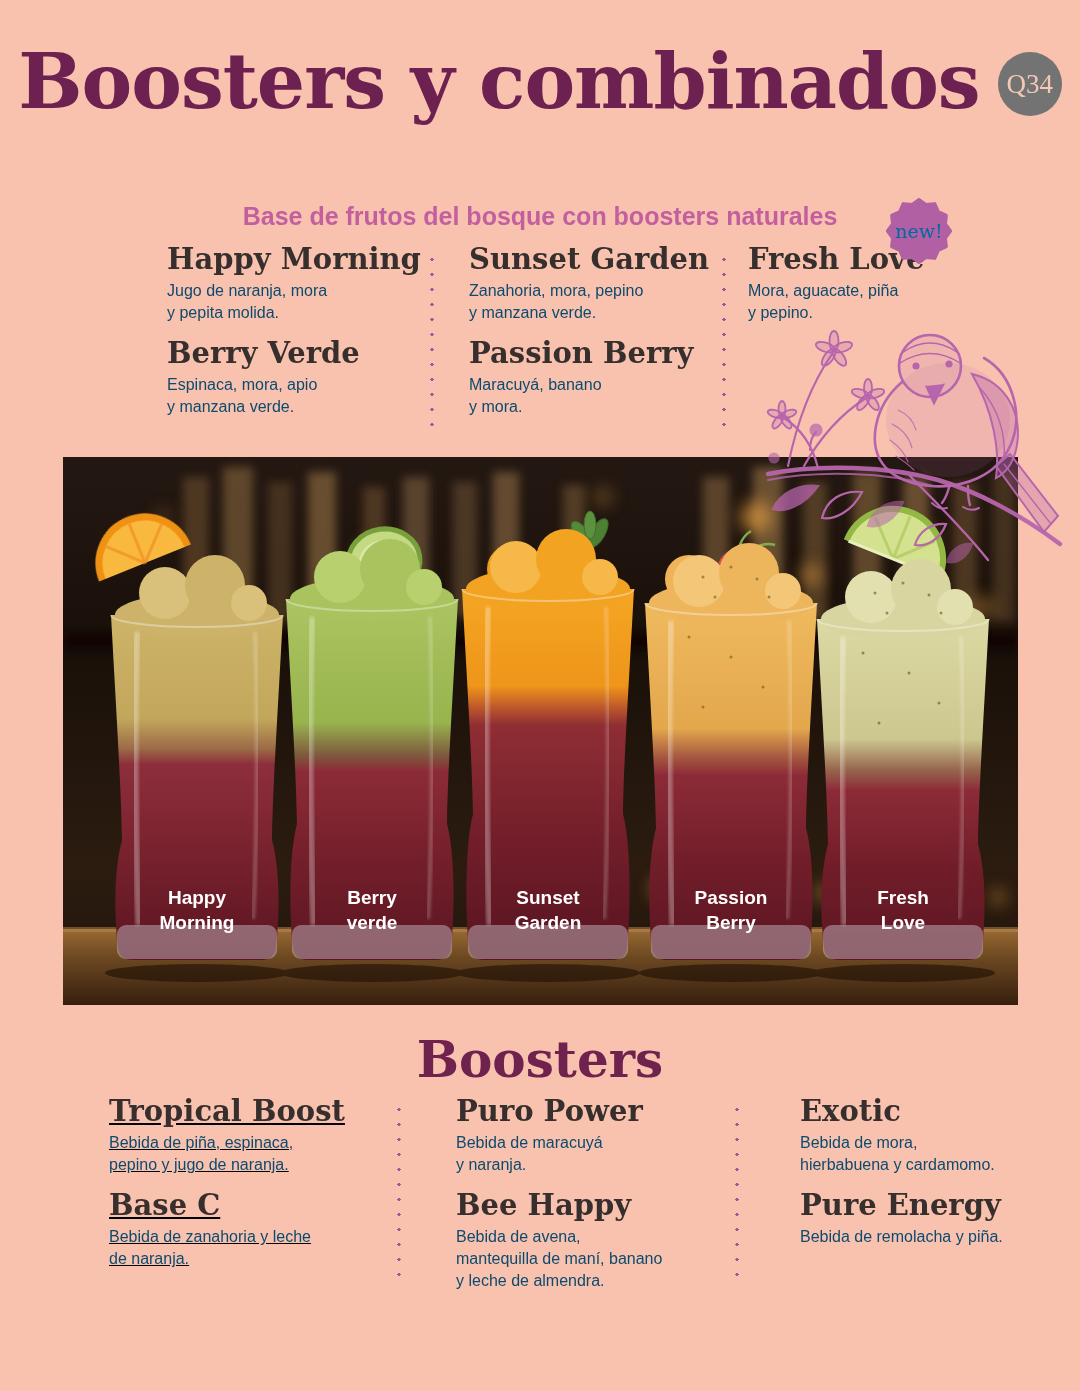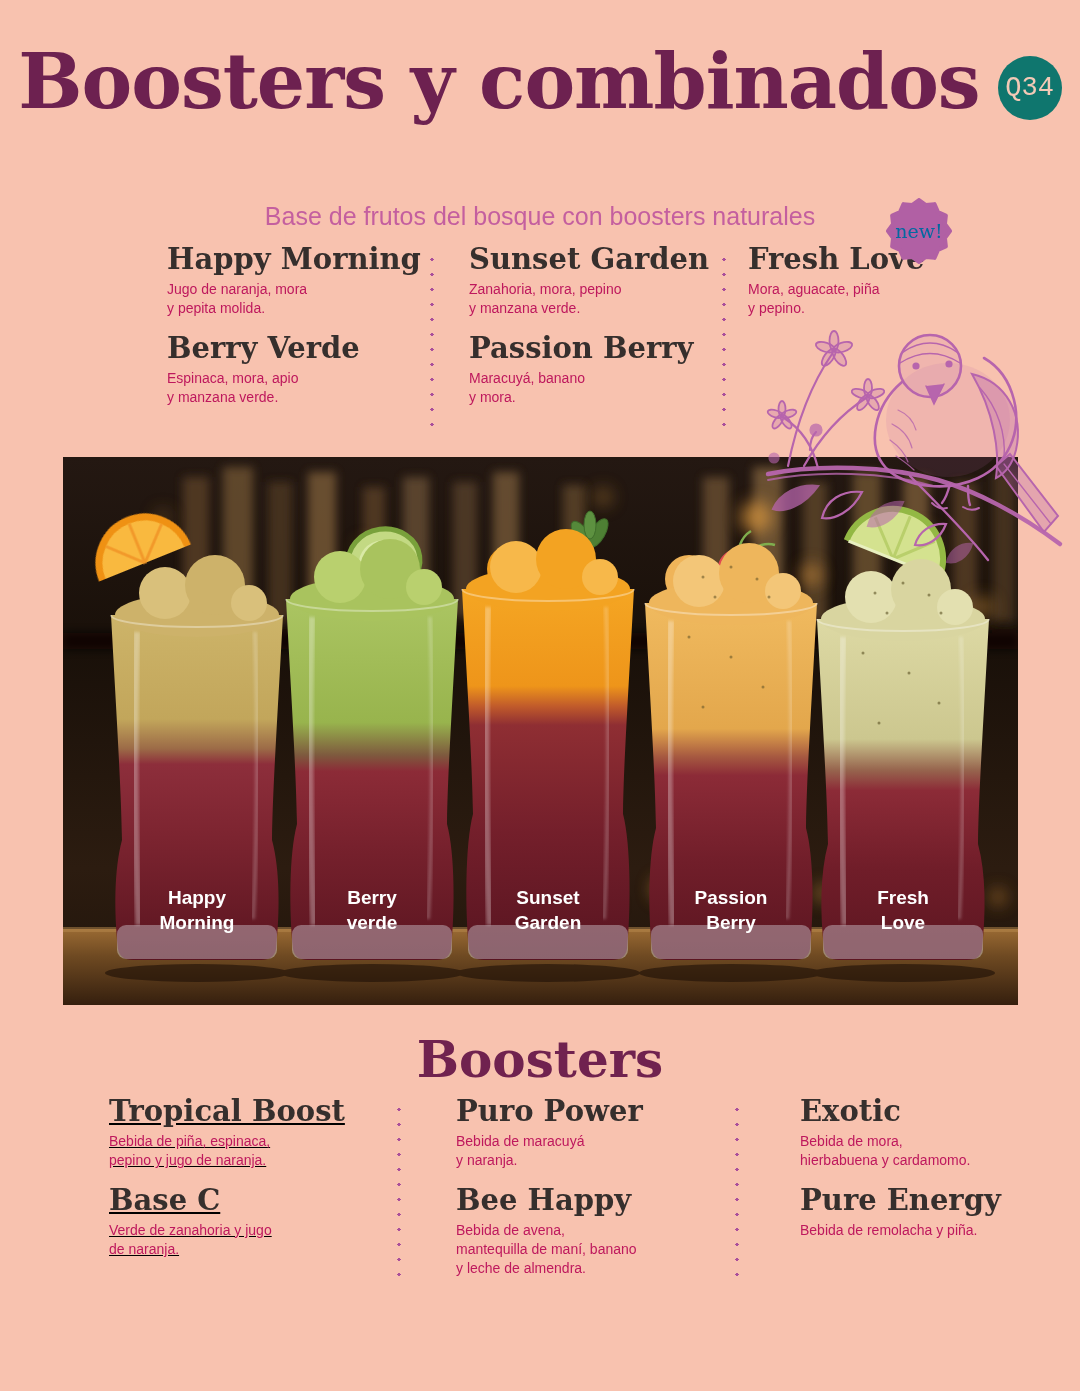--- a/index.html
+++ b/index.html
@@ -4,55 +4,55 @@
 <style>
   * { margin:0; padding:0; box-sizing:border-box; }
   body { background:#e9b8a6; font-family:"Liberation Sans", sans-serif; }
   .canvas {
     position:relative; width:1080px; height:1391px; margin:0 auto;
     background:#f8c2af; overflow:hidden;
   }
   
   .title-row {
     position:absolute; top:44px; left:0; width:100%;
-    display:flex; justify-content:center; align-items:flex-end; gap:18px; z-index:5;
+    display:flex; justify-content:center; align-items:flex-start; gap:18px; z-index:5;
   }
   .main-title {
     font-family:"DejaVu Serif", serif; font-weight:bold;
     font-size:76px; line-height:1; color:#6d2150; letter-spacing:-1px;
   }
   .q-badge {
-    width:64px; height:64px; border-radius:50%; background:#0f766e;
-    color:#f3c9b6; font-family:Liberation Mono, monospace; font-size:27px;
+    width:64px; height:64px; border-radius:50%; background:#737373;
+    color:#f3c9b6; font-family:Liberation Serif, serif; font-size:27px;
     display:flex; align-items:center; justify-content:center; margin-top:8px;
   }
   .section-title {
     position:absolute; left:0; width:100%; text-align:center;
     font-family:"DejaVu Serif", serif; font-weight:bold;
     font-size:50px; color:#70224f; z-index:5;
   }
   .subtitle {
     position:absolute; top:202px; left:0; width:100%; text-align:center;
-    font-size:25px; font-weight:normal; color:#c45f9f; z-index:5;
+    font-size:25px; font-weight:bold; color:#c45f9f; z-index:5;
   }
   
   .new-badge { position:absolute; left:886px; top:198px; width:66px; height:66px; z-index:6; }
   .new-badge .label {
     position:absolute; top:0; left:0; width:100%; height:100%;
     display:flex; align-items:center; justify-content:center;
     font-family:"DejaVu Serif", serif; font-size:19px; color:#0369a1;
   }
   
   .menu-col { position:absolute; z-index:5; }
   .item .name {
     font-family:"DejaVu Serif", serif; font-weight:bold;
     font-size:29px; color:#362f2d; line-height:1.05; margin-bottom:6px;
   }
   .item .desc {
-    font-size:14px; color:#be185d; line-height:1.36; white-space:pre-line;
+    font-size:16px; color:#0c4a6e; line-height:1.36; white-space:pre-line;
   }
   .item + .item { margin-top:14px; }
   .dot-divider {
     position:absolute; width:4px; z-index:5;
     background-image:radial-gradient(circle, #aa4f9b 1.6px, transparent 1.8px);
     background-size:4px 15px; background-repeat:repeat-y;
   }
   
   .photo {
     position:absolute; left:63px; top:457px; width:955px; height:548px; z-index:1;
@@ -445,21 +445,21 @@
   <div class="section-title" style="top:1030px;">Boosters</div>
 
   <div class="menu-col" style="left:109px; top:1096px; width:285px;text-decoration:underline;">
     <div class="item">
       <div class="name">Tropical Boost</div>
       <div class="desc">Bebida de piña, espinaca,
 pepino y jugo de naranja.</div>
     </div>
     <div class="item">
       <div class="name">Base C</div>
-      <div class="desc">Verde de zanahoria y jugo
+      <div class="desc">Bebida de zanahoria y leche
 de naranja.</div>
     </div>
   </div>
   <div class="menu-col" style="left:456px; top:1096px; width:290px;">
     <div class="item">
       <div class="name">Puro Power</div>
       <div class="desc">Bebida de maracuyá
 y naranja.</div>
     </div>
     <div class="item">

